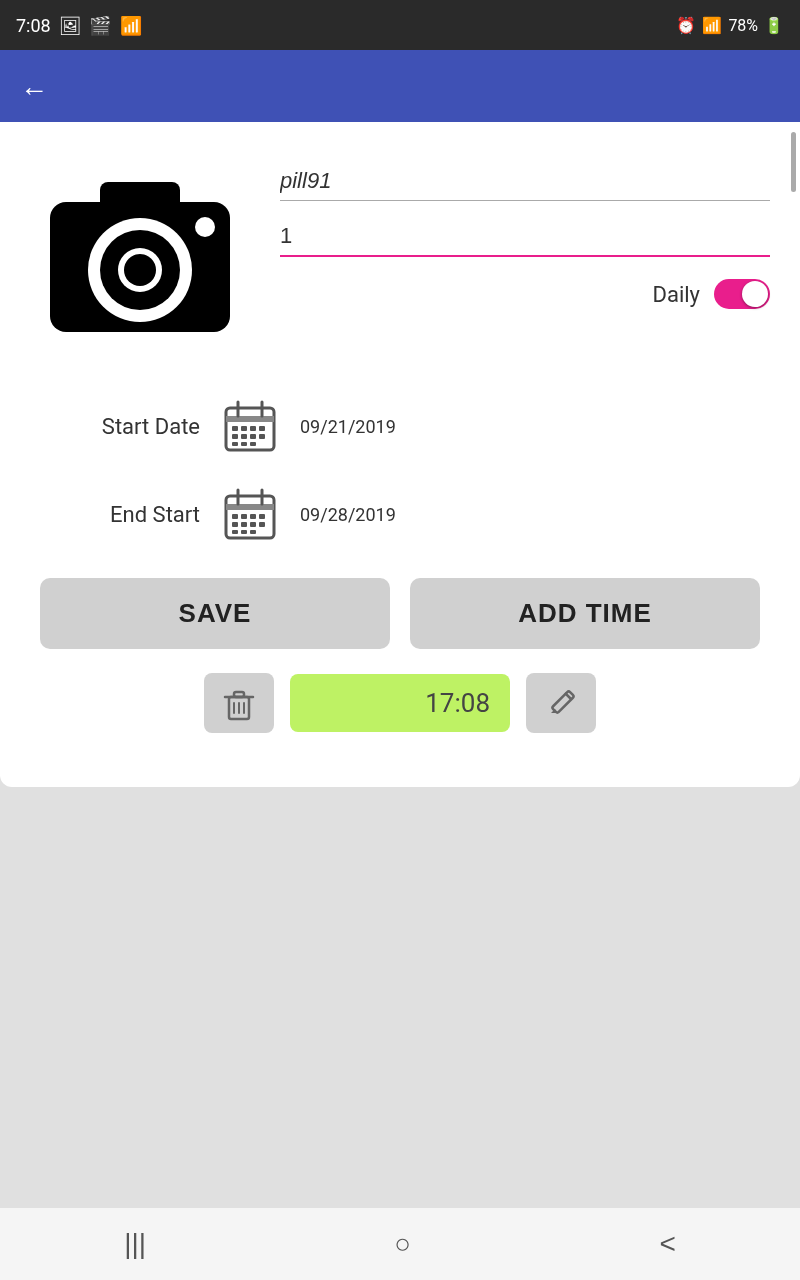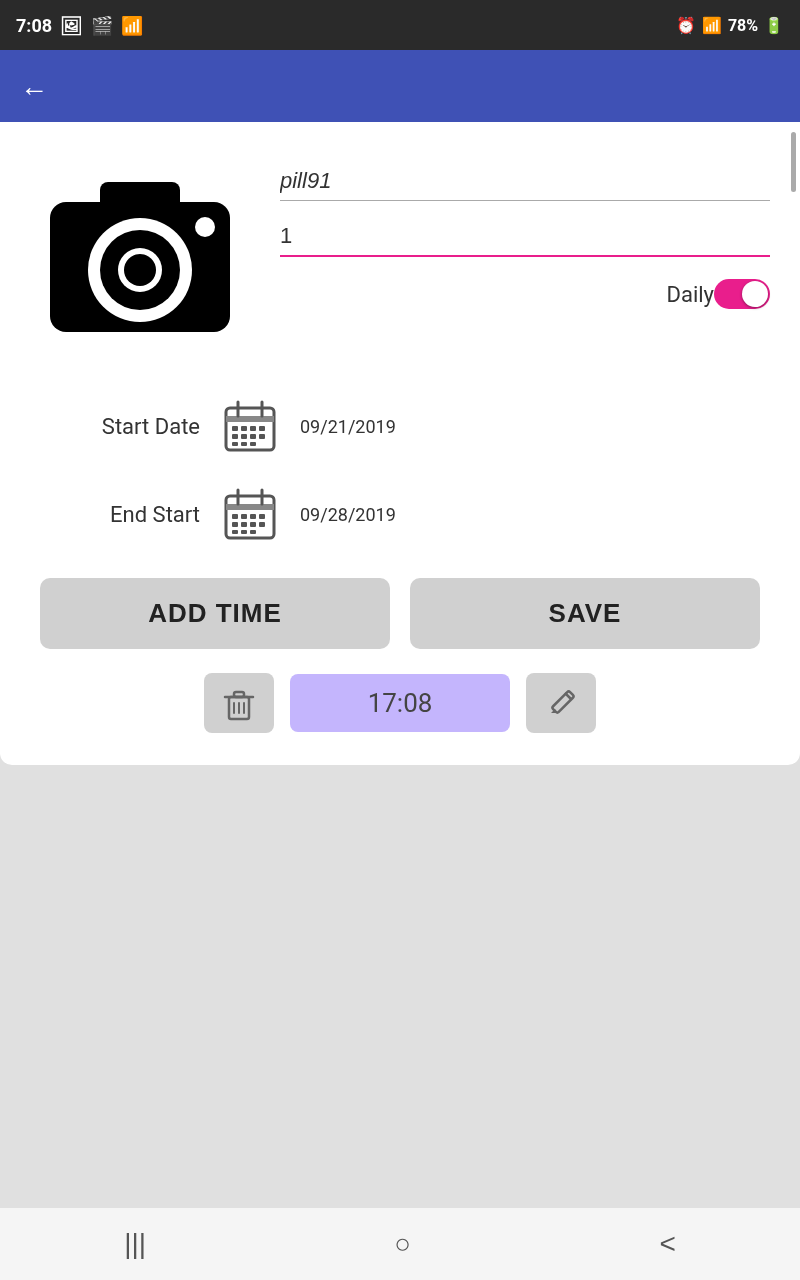--- a/index.html
+++ b/index.html
@@ -18,21 +18,21 @@
     .status-bar {
       width: 100%;
       height: 50px;
       background: #2a2a2a;
       display: flex;
       align-items: center;
       justify-content: space-between;
       padding: 0 16px;
       color: white;
       font-size: 18px;
-      font-weight: 700;
+      font-weight: 400;
     }
     .status-bar-left {
       display: flex;
       align-items: center;
       gap: 8px;
     }
     .status-bar-right {
       display: flex;
       align-items: center;
       gap: 6px;
@@ -58,21 +58,21 @@
       color: white;
       font-size: 26px;
       font-weight: bold;
     }
 
     
     .content-card {
       background: white;
       margin: 0;
       border-radius: 0 0 12px 12px;
-      padding: 30px 30px 32px 30px;
+      padding: 30px 30px 54px 30px;
       position: relative;
     }
 
     
     .top-section {
       display: flex;
       align-items: flex-start;
       gap: 30px;
       margin-bottom: 30px;
     }
@@ -114,20 +114,21 @@
     .text-field.active {
       border-bottom: 2px solid #e91e8c;
       font-style: normal;
     }
 
     
     .toggle-row {
       display: flex;
       align-items: center;
       justify-content: flex-end;
+      gap: 14px;
       margin-top: 6px;
     }
 
     .toggle-label {
       font-size: 22px;
       color: #333;
     }
 
     .toggle-switch {
       width: 56px;
@@ -219,23 +220,23 @@
       border: none;
       display: flex;
       align-items: center;
       justify-content: center;
       cursor: pointer;
     }
 
     .time-display {
       flex: 1;
       max-width: 220px;
-      text-align: center;
+      text-align: right;
       padding: 14px 20px;
-      background: #c4b5fd;
+      background: #bef264;
       border-radius: 8px;
       font-size: 26px;
       color: #444;
     }
 
     
     .scrollbar-hint {
       position: absolute;
       right: 4px;
       top: 10px;
@@ -378,22 +379,22 @@
           <rect x="8" y="42" width="6" height="4" rx="1" fill="#555"></rect>
           <rect x="17" y="42" width="6" height="4" rx="1" fill="#555"></rect>
           <rect x="26" y="42" width="6" height="4" rx="1" fill="#555"></rect>
         </svg>
       </div>
       <span class="date-value">09/28/2019</span>
     </div>
   </div>
 
   <div class="buttons-row">
+    <button class="btn">SAVE</button>
     <button class="btn">ADD TIME</button>
-    <button class="btn">SAVE</button>
   </div>
 
   <div class="time-row">
     <button class="icon-btn">
       <svg width="36" height="36" viewBox="0 0 36 36">
 
         <rect x="8" y="12" width="20" height="22" rx="2" fill="none" stroke="#666" stroke-width="2.5"></rect>
         <line x1="4" y1="12" x2="32" y2="12" stroke="#666" stroke-width="2.5" stroke-linecap="round"></line>
         <rect x="13" y="7" width="10" height="5" rx="2" fill="none" stroke="#666" stroke-width="2.5"></rect>
         <line x1="13" y1="18" x2="13" y2="28" stroke="#666" stroke-width="2" stroke-linecap="round"></line>

